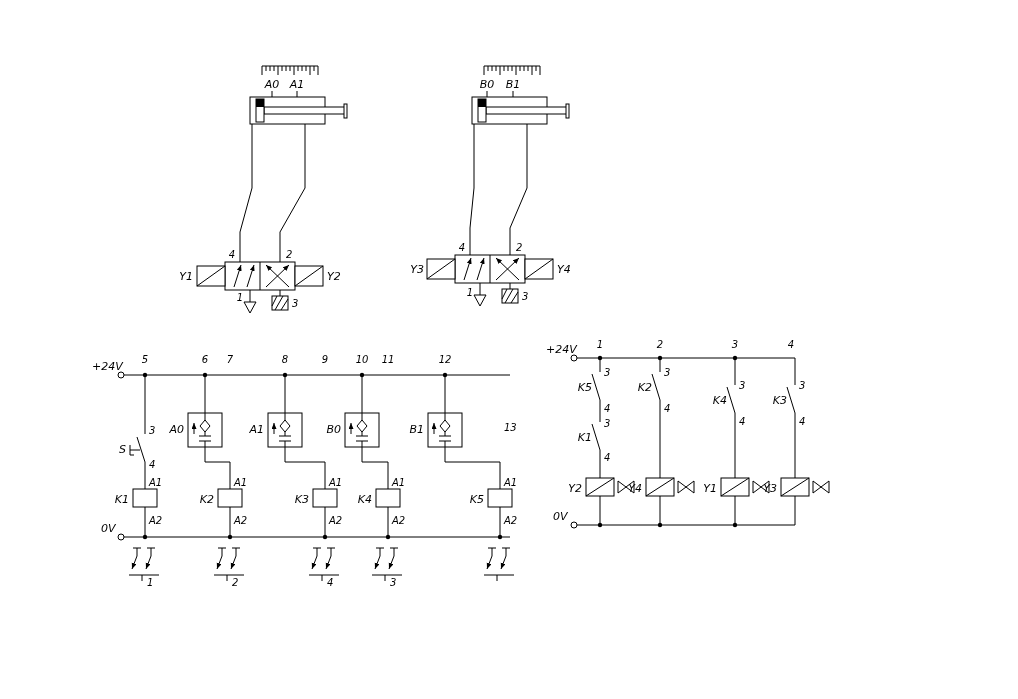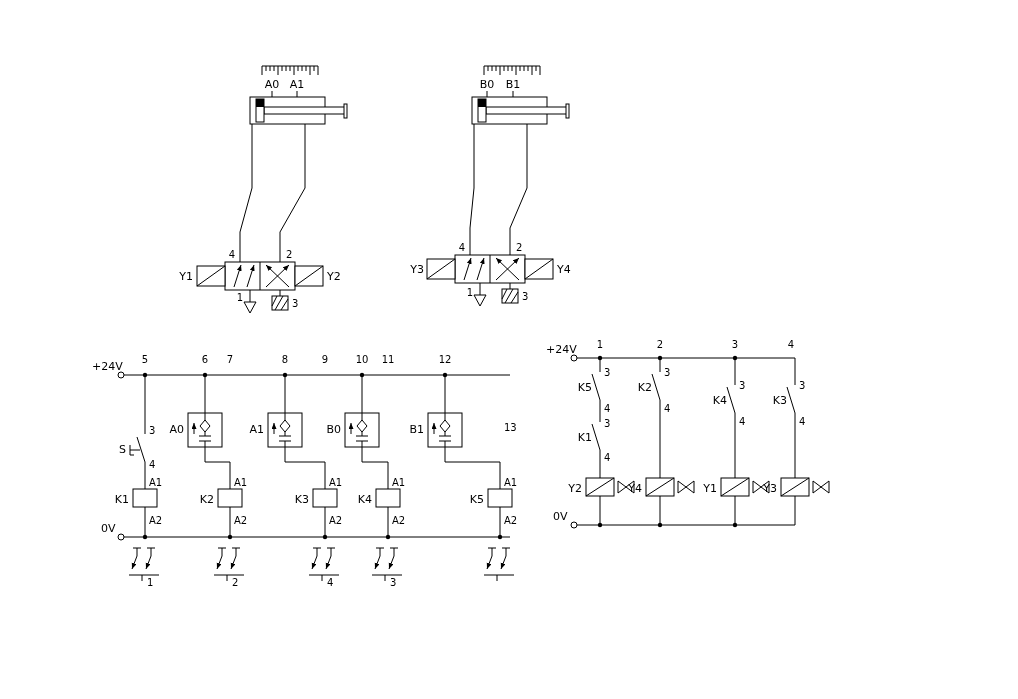--- a/index.html
+++ b/index.html
@@ -1,16 +1,16 @@
 <!DOCTYPE html>
 <html><head>
 <meta charset="utf-8">
 <style>
   html,body{margin:0;padding:0;background:#fff;}
-  .stage{position:relative;width:1018px;height:699px;background:#fff;overflow:hidden;}
+  .stage{position:relative;width:1018px;height:699px;background:#fff;overflow:hidden;font-style:italic;}
   svg{font-family:"DejaVu Sans", sans-serif;}
   .w{stroke:#000;fill:none;stroke-width:1;}
   .comp{stroke:#000;fill:#fff;stroke-width:1;}
   .blk{fill:#000;stroke:none;}
   .t{font-size:11px;fill:#000;}
   .ts{font-size:10px;fill:#000;}
   .tm{text-anchor:middle;}
   .te{text-anchor:end;}
 </style>
 </head>

